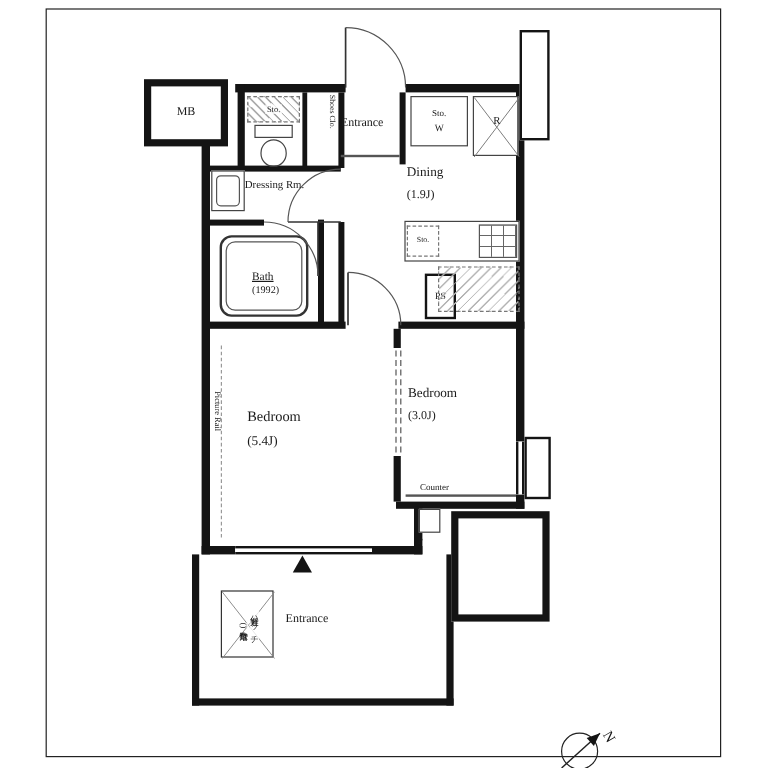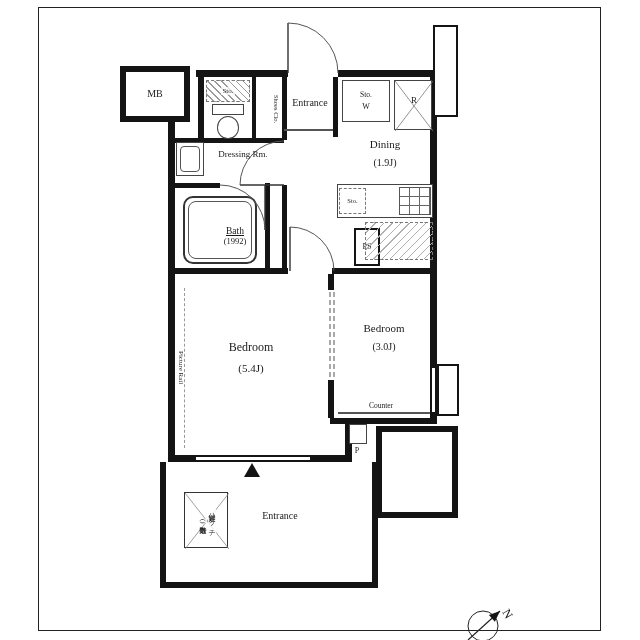--- a/index.html
+++ b/index.html
@@ -2,21 +2,21 @@
 <html><head>
 <meta charset="utf-8">
 <style>
   html,body{margin:0;padding:0;background:#fff;}
   #canvas{position:relative;width:640px;height:640px;background:#fff;overflow:hidden;
           font-family:"Liberation Serif",serif;color:#111;border-radius:14px;}
   .abs{position:absolute;box-sizing:border-box;}
   .wall{background:#141414;}
   .lbl{position:absolute;box-sizing:border-box;color:#1a1a1a;line-height:1.15;
        font-family:"Liberation Serif",serif;white-space:nowrap;}
-  .ctr{text-align:center;}
+  .ctr{text-align:left;}
   .vert{writing-mode:vertical-rl;text-orientation:mixed;}
   .hatch{background-image:repeating-linear-gradient(45deg,transparent 0 4px,#9a9a9a 4px 5px);}
   .hatch2{background-image:repeating-linear-gradient(-45deg,transparent 0 5px,#b0b0b0 5px 6px);}
   .thinbox{border:1px solid #444;background:#fff;}
   .dashedbox{border:1px dashed #777;}
   svg{position:absolute;left:0;top:0;}
 </style>
 </head>
 <body>
 

